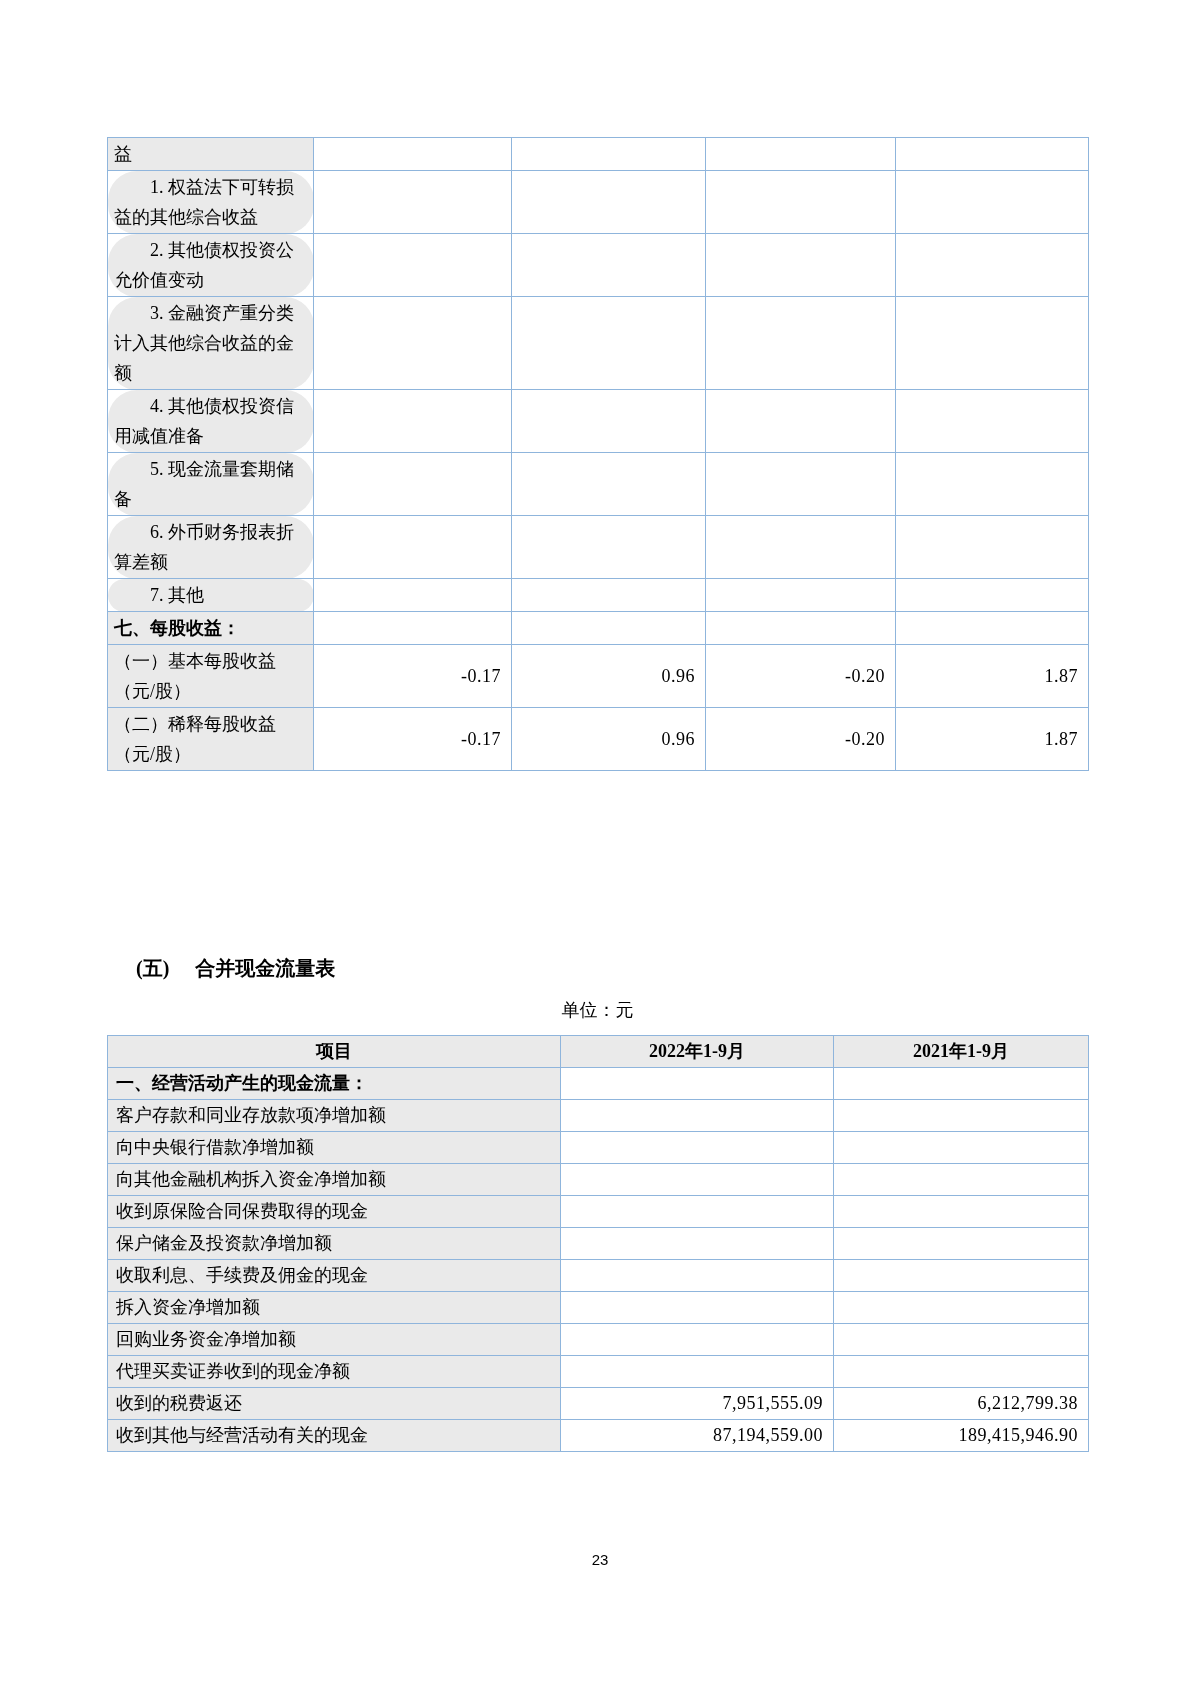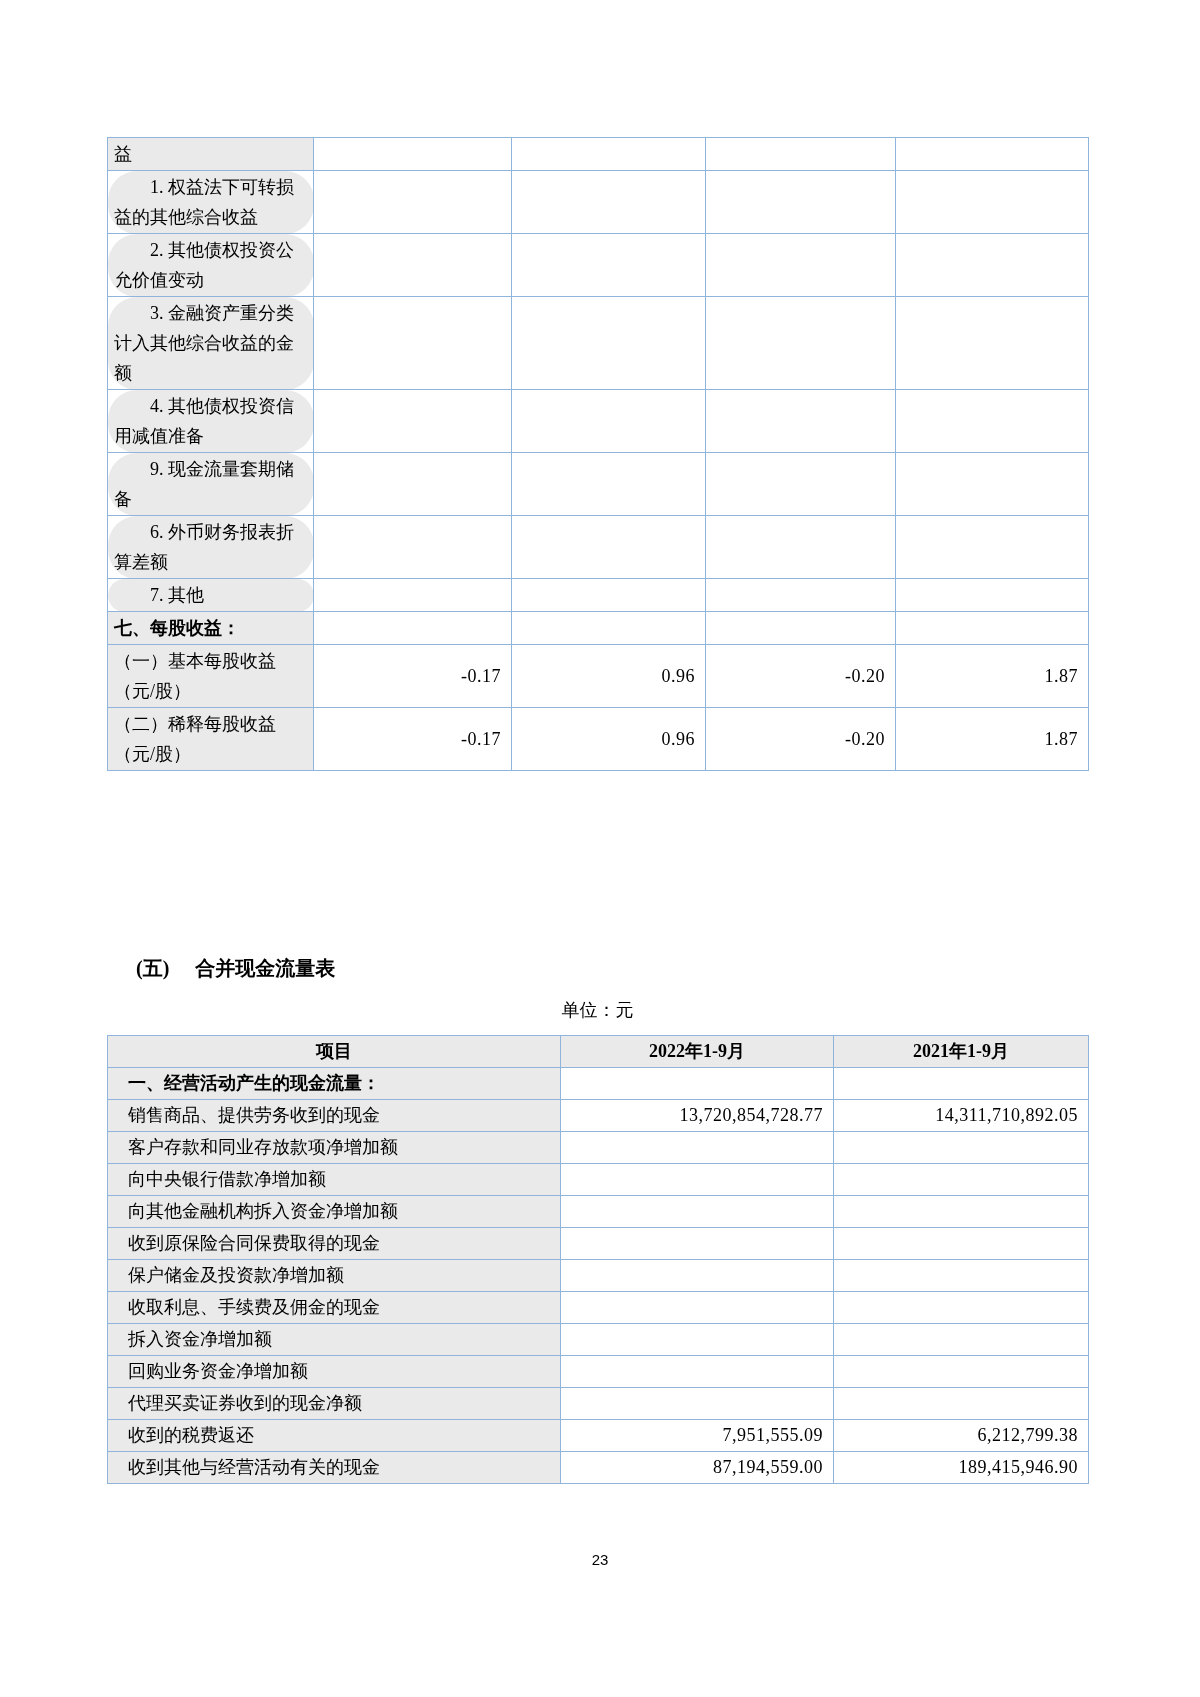--- a/index.html
+++ b/index.html
@@ -32,21 +32,21 @@
     position:absolute; left:107px; top:998px; width:981px;
     text-align:center; font-size:18px;
   }
 
   
   .t2 { position:absolute; left:107px; top:1035px; width:981px; font-size:18px; }
   .t2 th {
     background:#eaeaea; font-weight:bold; text-align:center;
     height:31px; line-height:31px; padding:0 6px;
   }
-  .t2 .label { background:#eaeaea; text-align:left; height:31px; line-height:31px; padding:0 20px; white-space:nowrap; }
+  .t2 .label { background:#eaeaea; text-align:left; height:31px; line-height:31px; padding:0 8px; white-space:nowrap; }
   .t2 .val   { background:#ffffff; text-align:right; height:31px; line-height:31px; padding:0 10px 0 2px; letter-spacing:0.5px; }
 
   
   .page-num {
     position:absolute; left:0; top:1551px; width:100%;
     text-align:center;
     font-family:"Liberation Sans","DejaVu Sans",sans-serif;
     font-size:15px;
   }
 </style>
@@ -93,21 +93,21 @@
           <td class="val"></td>
         </tr>
         <tr>
           <td class="label indent">4. 其他债权投资信用减值准备</td>
           <td class="val"></td>
           <td class="val"></td>
           <td class="val"></td>
           <td class="val"></td>
         </tr>
         <tr>
-          <td class="label indent">9. 现金流量套期储备</td>
+          <td class="label indent">5. 现金流量套期储备</td>
           <td class="val"></td>
           <td class="val"></td>
           <td class="val"></td>
           <td class="val"></td>
         </tr>
         <tr>
           <td class="label indent">6. 外币财务报表折算差额</td>
           <td class="val"></td>
           <td class="val"></td>
           <td class="val"></td>
@@ -163,25 +163,20 @@
         <th>2021年1-9月</th>
       </tr>
     </thead>
     <tbody>
         <tr class="section">
           <td class="label bold">一、经营活动产生的现金流量：</td>
           <td class="val"></td>
           <td class="val"></td>
         </tr>
         <tr>
-          <td class="label">销售商品、提供劳务收到的现金</td>
-          <td class="val">13,720,854,728.77</td>
-          <td class="val">14,311,710,892.05</td>
-        </tr>
-        <tr>
           <td class="label">客户存款和同业存放款项净增加额</td>
           <td class="val"></td>
           <td class="val"></td>
         </tr>
         <tr>
           <td class="label">向中央银行借款净增加额</td>
           <td class="val"></td>
           <td class="val"></td>
         </tr>
         <tr>

